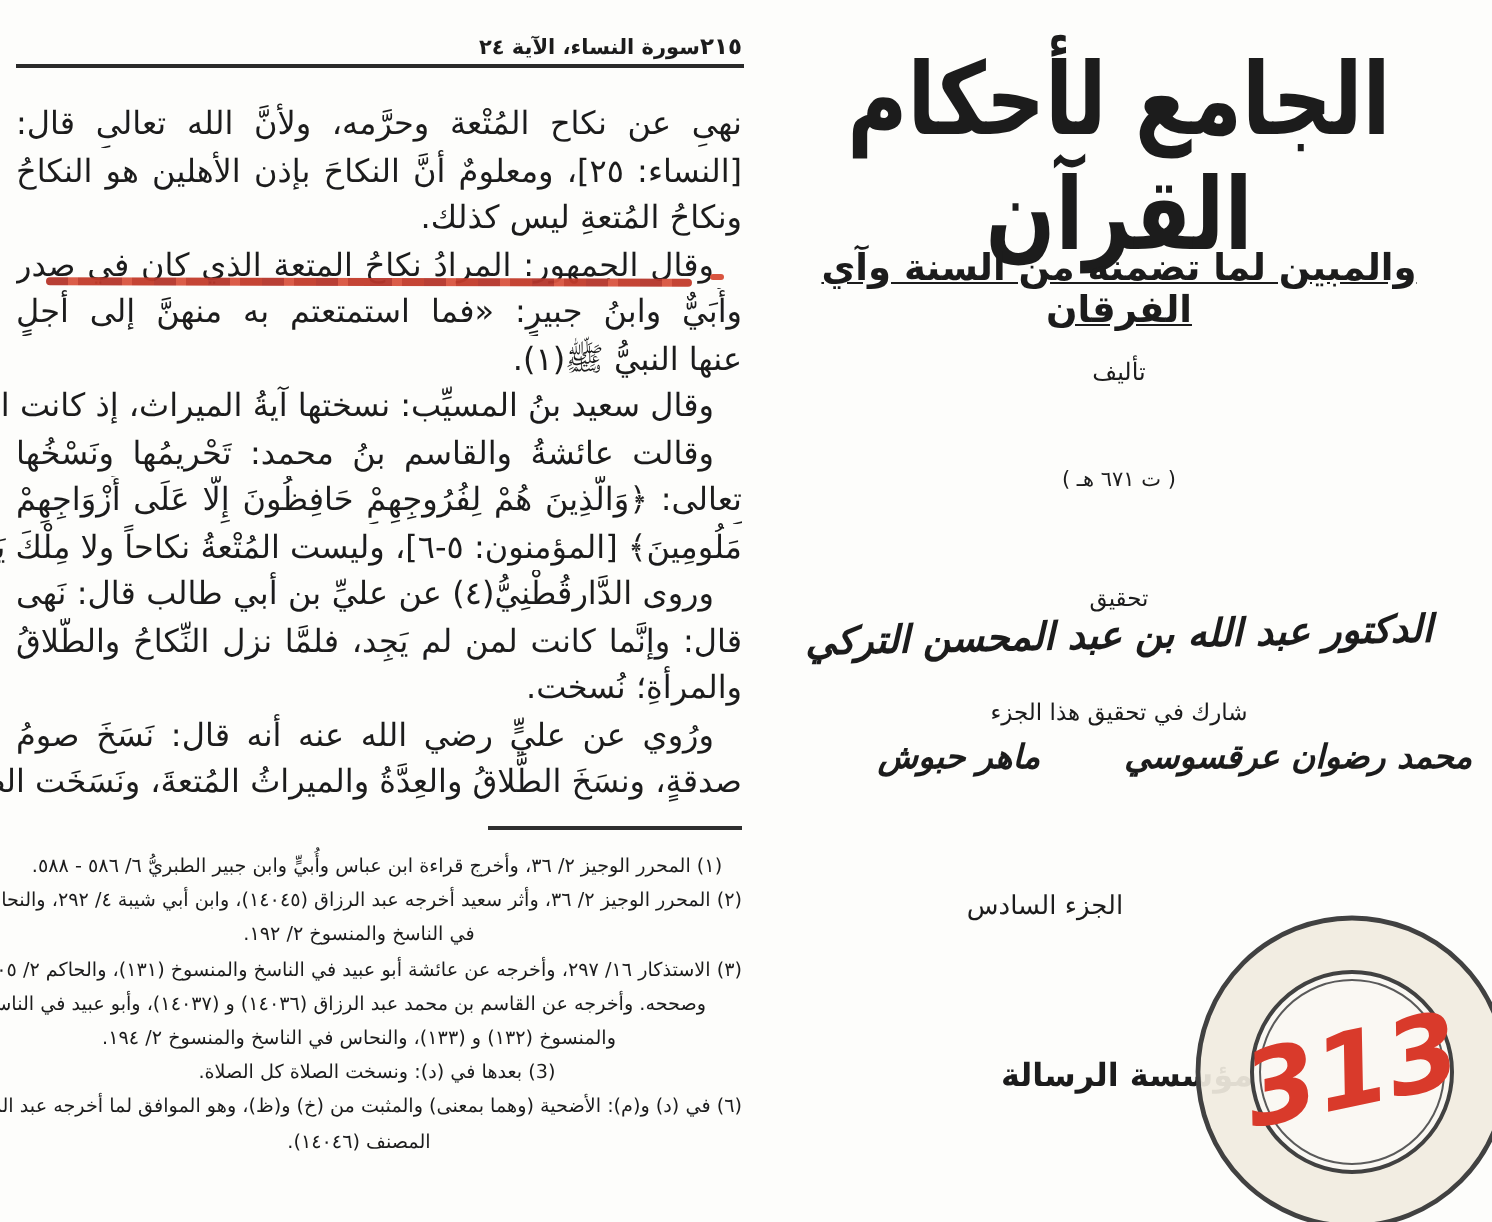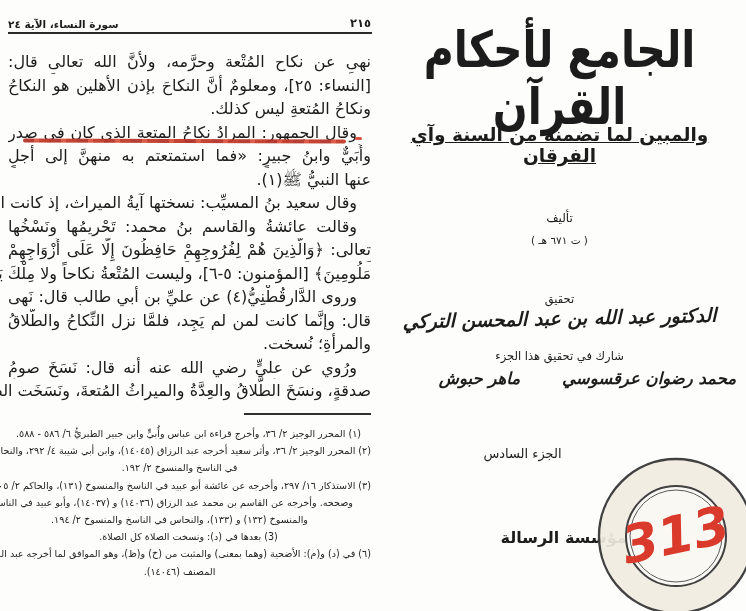--- a/index.html
+++ b/index.html
@@ -6,21 +6,21 @@
   .canvas{
     position:relative;width:746px;height:611px;overflow:hidden;
     background:#fdfdfb;
     font-family:"DejaVu Sans",sans-serif;
     color:#1c1c1c;
     direction:rtl;
   }
   
   .left-page{position:absolute;left:0;top:0;width:373px;height:611px;overflow:hidden;}
   .pg-header{position:absolute;left:8px;top:14px;width:363px;height:16px;
-    display:flex;flex-direction:row-reverse;justify-content:space-between;align-items:flex-end;}
+    display:flex;flex-direction:row-reverse;justify-content:flex-end;align-items:flex-end;}
   .hdr-title{font-size:10.5px;font-weight:bold;}
   .hdr-num{font-size:11.5px;font-weight:bold;letter-spacing:1px;}
   .hdr-rule{position:absolute;left:8px;top:32px;width:364px;height:2px;background:#2a2a2a;}
   .body-text{position:absolute;left:8px;top:50px;width:363px;}
   .bl{display:block;height:23.5px;line-height:23.5px;font-size:16px;
       white-space:nowrap;text-align:right;}
   .jl{white-space:normal;text-align:justify;text-align-last:justify;overflow:hidden;height:23.5px;}
   .ind{padding-right:14px;}
   .fn-rule{position:absolute;left:244px;top:413px;width:127px;height:2px;background:#2f2f2f;}
   .footnotes{position:absolute;left:6px;top:425px;width:365px;}
@@ -29,21 +29,21 @@
   
   .red-underline{position:absolute;left:23px;top:139px;width:323px;height:4px;border-radius:2px;
     background:repeating-linear-gradient(90deg,#b5352a 0 11px,#d9543f 11px 16px,#c23b2a 16px 27px);
     opacity:.95;transform:rotate(.15deg);}
   .red-underline-dot{position:absolute;left:355px;top:137px;width:7px;height:3px;border-radius:2px;background:#d9543f;}
   
   .right-page{position:absolute;left:373px;top:0;width:373px;height:611px;overflow:visible;}
   .rp{position:absolute;left:0;width:373px;text-align:center;}
   .book-title{top:22px;font-size:41px;font-weight:bold;line-height:1.15;transform:scaleY(1.22);transform-origin:top center;letter-spacing:-1px;}
   .book-subtitle{top:124px;font-size:18.5px;font-weight:bold;text-decoration:underline;}
-  .taleef{top:179px;font-size:12px;margin-top:32px;}
+  .taleef{top:179px;font-size:12px;}
   .author{top:198px;font-size:18px;font-weight:bold;}
   .death{top:234px;font-size:10.5px;letter-spacing:3px;}
   .tahqiq{top:292px;font-size:11.5px;}
   .editor{top:307px;font-size:19px;font-weight:bold;font-style:italic;transform:rotate(-1.2deg);}
   .sharaka{top:349px;font-size:11.5px;}
   .coeditors{top:369px;display:flex;flex-direction:row;justify-content:center;gap:42px;transform:translateX(28px);}
   .coeditors span{font-size:16.5px;font-weight:bold;font-style:italic;text-align:right;}
   .volume{top:446px;font-size:13px;font-weight:normal;transform:translateX(-37px);}
   .publisher{top:528px;font-size:16px;font-weight:bold;transform:translateX(4px);z-index:1;}
   

